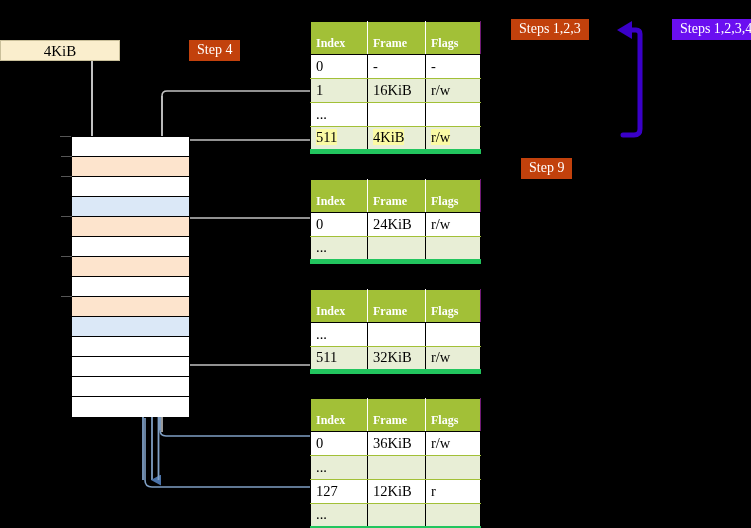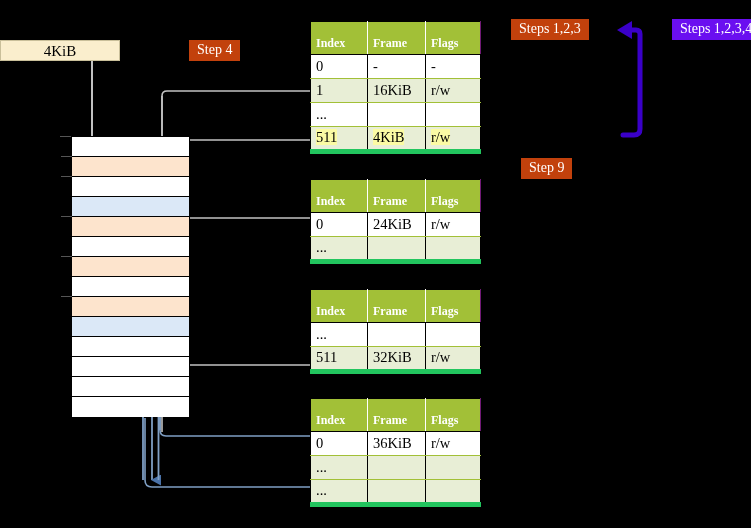--- a/index.html
+++ b/index.html
@@ -333,20 +333,25 @@
       <tr>
         <td>0</td>
         <td>36KiB</td>
         <td>r/w</td>
       </tr>
       <tr class="alt">
         <td>...</td>
         <td></td>
         <td></td>
       </tr>
+      <tr>
+        <td>127</td>
+        <td>12KiB</td>
+        <td>r</td>
+      </tr>
       <tr class="alt">
         <td>...</td>
         <td></td>
         <td></td>
       </tr>
     </tbody>
   </table>
 
   <div class="badge badge-red" style="left:189px; top:40px;">
     <span>Step 4</span>

